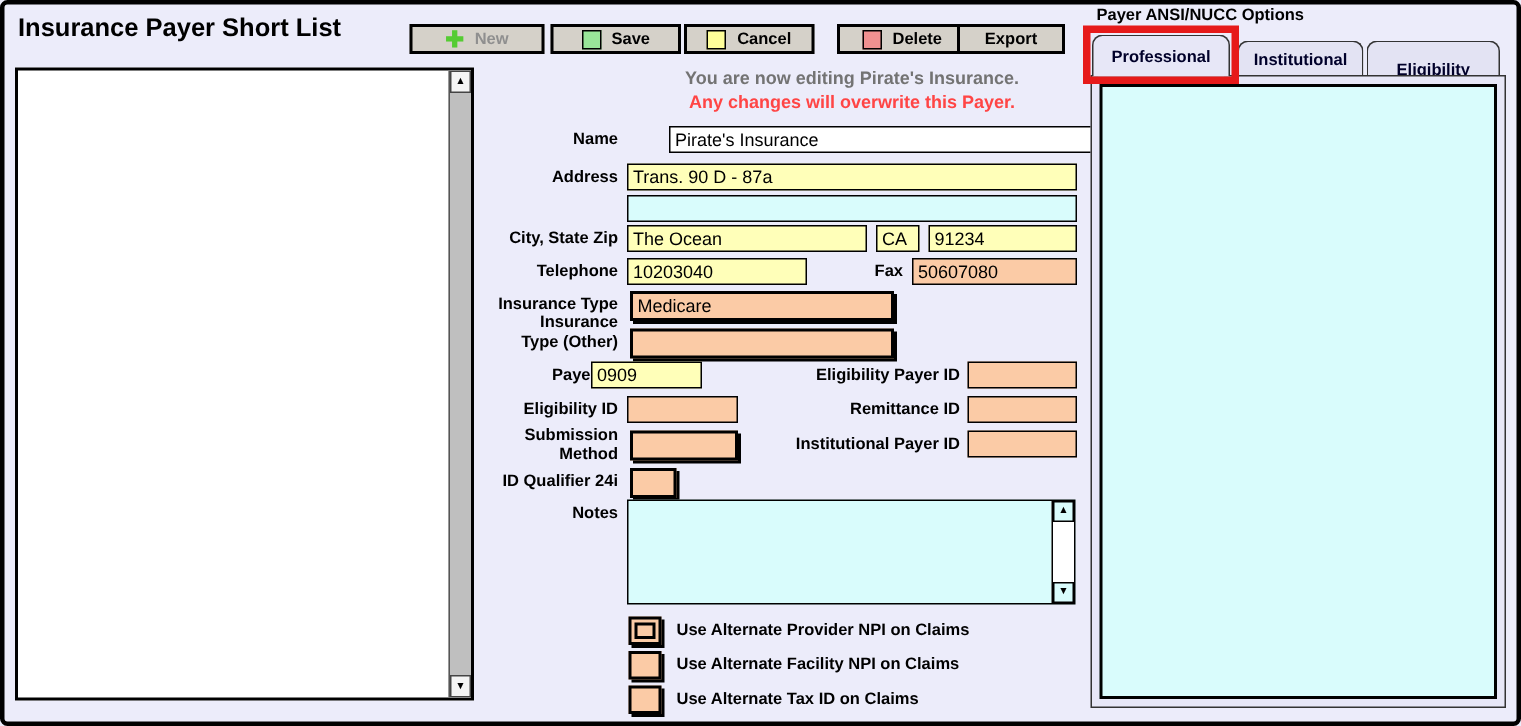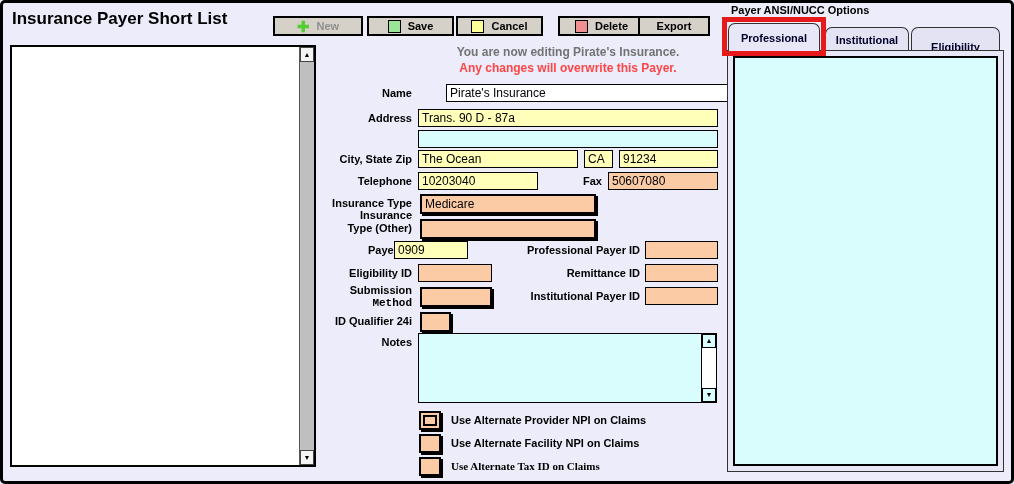--- a/index.html
+++ b/index.html
@@ -107,25 +107,25 @@
 
 <div class="lbl lcol" style="top:87px;">Name</div>
 <div class="lbl lcol" style="top:112px;">Address</div>
 <div class="lbl lcol" style="top:153px;">City, State  Zip</div>
 <div class="lbl lcol" style="top:175px;">Telephone</div>
 <div class="lbl" style="left:540px;width:62px;top:175px;">Fax</div>
 <div class="lbl lcol" style="top:197px;">Insurance Type</div>
 <div class="lbl lcol" style="top:209px;">Insurance</div>
 <div class="lbl lcol" style="top:222px;">Type (Other)</div>
 <div class="lbl lcol" style="top:244px;">Payer ID</div>
-<div class="lbl rcol" style="top:244px;">Professional Payer ID</div>
+<div class="lbl rcol" style="top:244px;">Eligibility Payer ID</div>
 <div class="lbl lcol" style="top:267px;">Eligibility ID</div>
 <div class="lbl rcol" style="top:267px;">Remittance ID</div>
 <div class="lbl lcol" style="top:284px;">Submission</div>
-<div class="lbl lcol" style="top:297px;font-family:Liberation Mono, monospace;">Method</div>
+<div class="lbl lcol" style="top:297px;">Method</div>
 <div class="lbl rcol" style="top:290px;">Institutional Payer ID</div>
 <div class="lbl lcol" style="top:315px;">ID Qualifier 24i</div>
 <div class="lbl lcol" style="top:336px;">Notes</div>
 
 <input class="field" style="left: 418px; top: 84px; width: 300px; margin-left: 28px;" value="Pirate's Insurance">
 <input class="field yellow" style="left: 418px; top: 109px; width: 300px;" value="Trans. 90 D - 87a">
 <input class="field cyanf" style="left: 418px; top: 130px; width: 300px;" value="">
 <input class="field yellow" style="left: 418px; top: 150px; width: 160px;" value="The Ocean">
 <input class="field yellow" style="left: 584px; top: 150px; width: 29px;" value="CA">
 <input class="field yellow" style="left: 619px; top: 150px; width: 99px;" value="91234">
@@ -147,21 +147,21 @@
     <div class="sbtn up">▲</div>
     <div class="sbtn dn">▼</div>
   </div>
 </div>
 
 <div class="chk focused" style="top:411px;"></div>
 <div class="chk-lbl" style="top:414px;">Use Alternate Provider NPI on Claims</div>
 <div class="chk" style="top:434px;"></div>
 <div class="chk-lbl" style="top:437px;">Use Alternate Facility NPI on Claims</div>
 <div class="chk" style="top:457px;"></div>
-<div class="chk-lbl" style="top:460px;font-family:Liberation Serif, serif;">Use Alternate Tax ID on Claims</div>
+<div class="chk-lbl" style="top:460px;">Use Alternate Tax ID on Claims</div>
 
 <div id="ansi-title" class="abs">Payer ANSI/NUCC Options</div>
 
 <div class="tab active" style="left:728px;top:23px;width:92px;height:28px;">
   <span>Professional</span>
 </div>
 <div class="tab" style="left:825px;top:27px;width:84px;height:24px;">
   <span>Institutional</span>
 </div>
 <div class="tab" style="left:911px;top:27px;width:89px;height:38px;">

